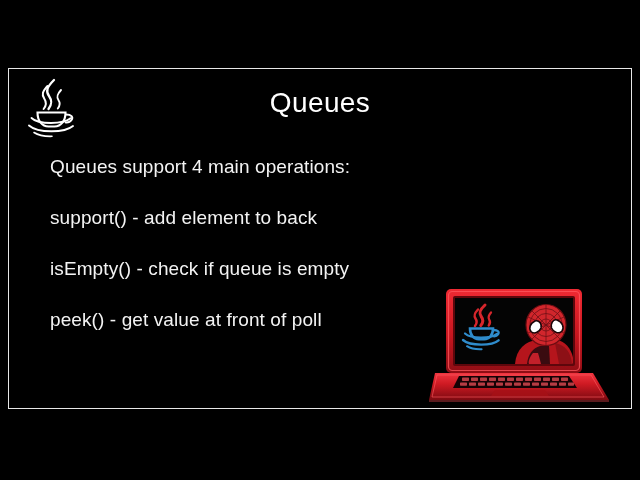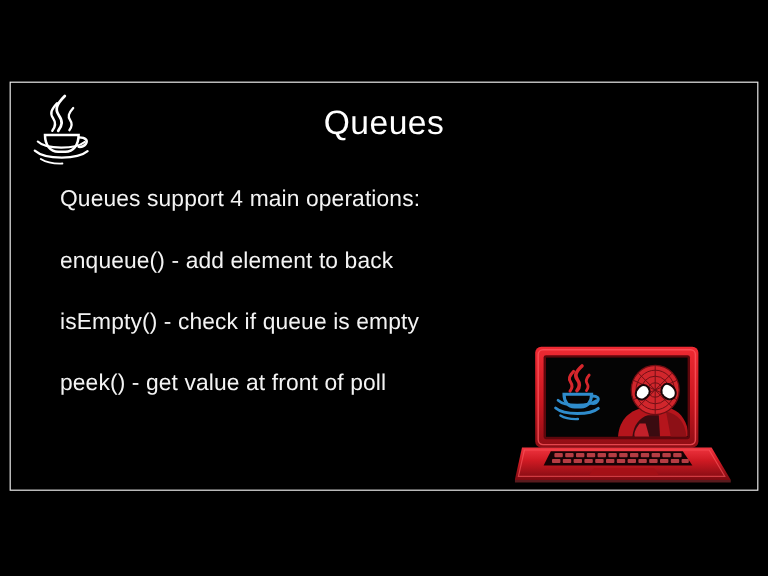--- a/index.html
+++ b/index.html
@@ -124,21 +124,21 @@
             <path d="M13 56.5 C17.5 59.4, 24.5 60.5, 31 60.3" stroke-width="1.6"></path>
           </g>
         </svg>
       </div>
 
       <div id="slide-title">Queues</div>
     </div>
 
     <div id="body-lines">
       <div class="body-line">Queues support 4 main operations:</div>
-      <div class="body-line">enqueue() - add element to back</div>
+      <div class="body-line">support() - add element to back</div>
       <div class="body-line">isEmpty() - check if queue is empty</div>
       <div class="body-line">peek() - get value at front of poll</div>
     </div>
 
     <div id="laptop-illustration">
       <svg viewBox="0 0 200 125" xmlns="http://www.w3.org/2000/svg">
         <defs>
           <linearGradient id="lidGrad" x1="0" y1="0" x2="0" y2="1">
             <stop offset="0%" stop-color="#ef2a33"></stop>
             <stop offset="55%" stop-color="#c8161f"></stop>

